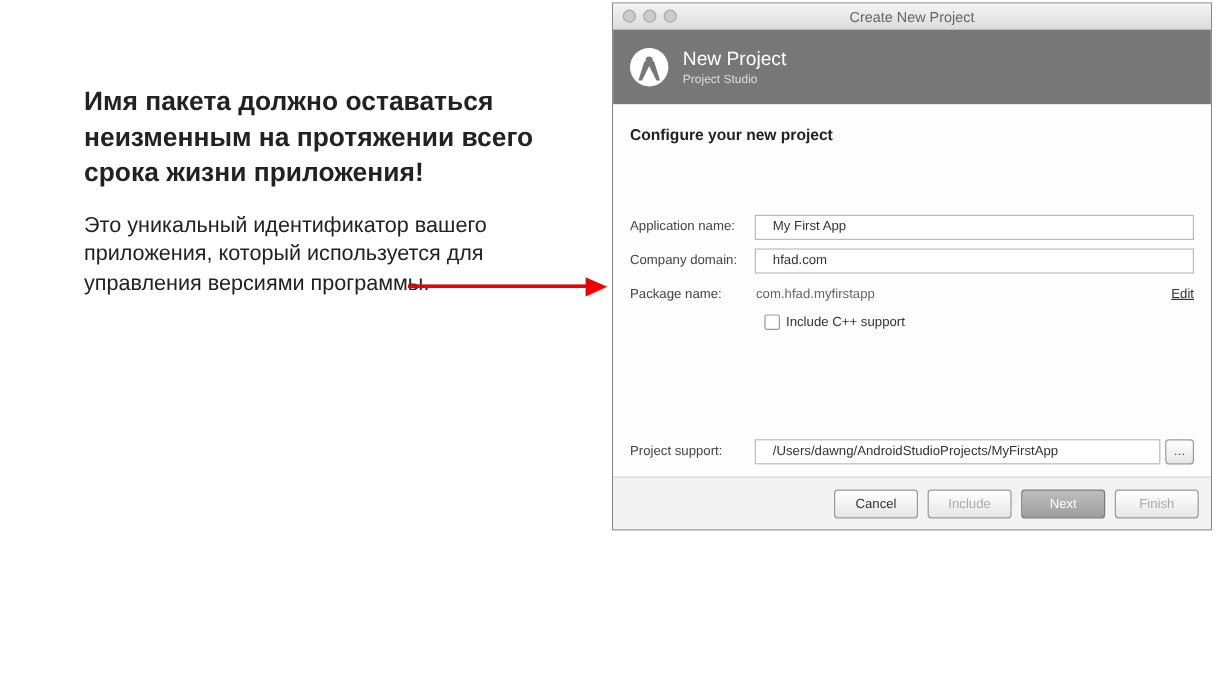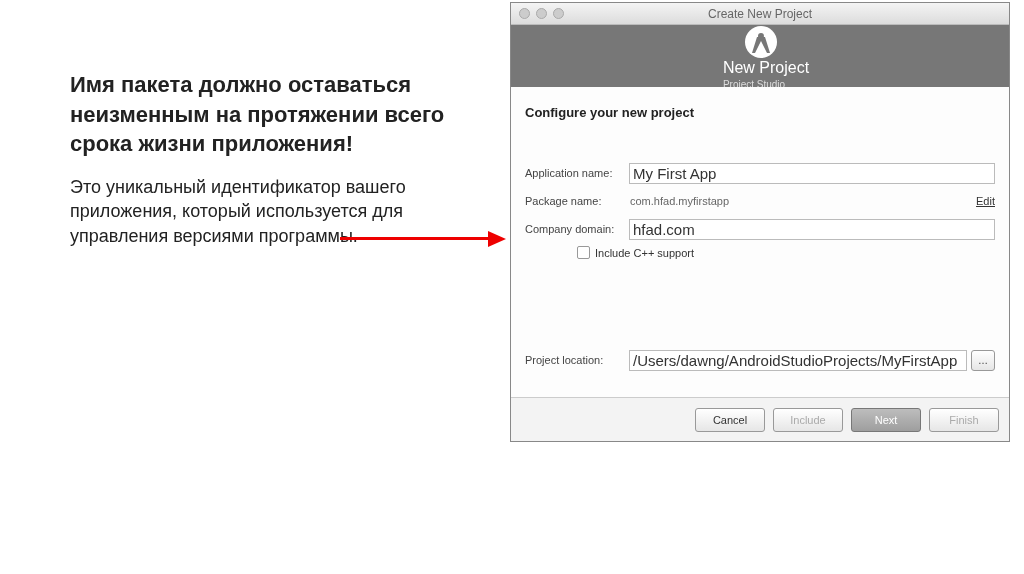--- a/index.html
+++ b/index.html
@@ -11,33 +11,33 @@
     .para { font-size: 18px; font-weight: 400; color: #222; line-height: 1.35; }
     .arrow { position: absolute; left: 340px; top: 232px; width: 170px; height: 14px; }
     .arrow-line { position: absolute; left: 0; top: 5px; width: 150px; height: 3px; background: #e00; }
     .arrow-head { position: absolute; left: 148px; top: -1px; width: 0; height: 0; border-left: 18px solid #e00; border-top: 8px solid transparent; border-bottom: 8px solid transparent; }
 
     .dialog { position: absolute; left: 510px; top: 2px; width: 500px; height: 440px; border: 1px solid #888; background: #fdfdfd; display: flex; flex-direction: column; font-size: 11px; color: #333; }
     .titlebar { height: 22px; background: linear-gradient(#f4f4f4, #dcdcdc); border-bottom: 1px solid #bbb; display: flex; align-items: center; position: relative; }
     .traffic { display: flex; gap: 6px; margin-left: 8px; }
     .light { width: 11px; height: 11px; border-radius: 50%; background: #ccc; border: 1px solid #aaa; }
     .titlebar-title { position: absolute; width: 100%; text-align: center; font-size: 12px; color: #666; pointer-events: none; }
-    .header-banner { height: 62px; background: #777; display: flex; align-items: center; padding-left: 12px; color: #fff; flex-direction: column; }
+    .header-banner { height: 62px; background: #777; display: flex; align-items: center; padding-left: 12px; color: #fff; }
     .logo { width: 36px; height: 36px; margin-right: 10px; display: flex; align-items: center; justify-content: center; }
     .header-text .h1 { font-size: 16px; font-weight: 400; }
     .header-text .h2 { font-size: 10px; color: #ddd; margin-top: 2px; }
 
     .dialog-body { flex: 1; background: #fdfdfd; padding: 18px 14px 0 14px; position: relative; }
-    .subheading { font-size: 13px; font-weight: 700; color: #222; margin-bottom: 42px; }
+    .subheading { font-size: 13px; font-weight: 700; color: #222; margin-bottom: 58px; }
     .field-row { display: flex; align-items: center; margin-bottom: 6px; min-height: 22px; }
     .field-label { width: 104px; color: #444; font-size: 11px; }
-    .field-input { flex: 1; height: 21px; border: 1px solid #bbb; background: #fff; padding: 0 3px; font-size: 15px; color: #333; }
+    .field-input { flex: 1; height: 21px; border: 1px solid #bbb; background: #fff; padding: 0 14px; font-size: 11px; color: #333; }
     .field-value { flex: 1; font-size: 11px; color: #666; padding-left: 1px; }
     .field-row .edit-link { font-size: 11px; color: #333; text-decoration: underline; cursor: pointer; margin-left: 6px; }
-    .checkbox-row { margin-left: 52px; display: flex; align-items: center; gap: 5px; margin-top: 4px; }
+    .checkbox-row { margin-left: 112px; display: flex; align-items: center; gap: 5px; margin-top: 4px; }
     .checkbox { width: 13px; height: 13px; border: 1px solid #999; background: #fff; border-radius: 2px; }
     .spacer { height: 90px; }
     .browse-btn { width: 24px; height: 21px; border: 1px solid #999; background: linear-gradient(#fff,#e6e6e6); margin-left: 4px; display: flex; align-items: center; justify-content: center; border-radius: 3px; font-size: 10px; color: #333; cursor: pointer; }
 
     .button-bar { height: 44px; border-top: 1px solid #ccc; background: #f3f3f3; display: flex; align-items: center; justify-content: flex-end; padding: 1px 10px; gap: 8px; }
     .btn { min-width: 70px; height: 24px; border: 1px solid #999; border-radius: 3px; background: linear-gradient(#fff,#e6e6e6); font-size: 11px; color: #333; display: flex; align-items: center; justify-content: center; cursor: pointer; }
     .btn.disabled { color: #aaa; cursor: default; }
     .btn.primary { background: linear-gradient(#bdbdbd,#9e9e9e); border-color: #777; color: #fff; }
   </style>
 </head>
@@ -81,39 +81,39 @@
 
     <div class="dialog-body">
       <div class="subheading">Configure your new project</div>
 
       <div class="field-row">
         <div class="field-label">Application name:</div>
         <input class="field-input" value="My First App" style="">
       </div>
 
       <div class="field-row">
+        <div class="field-label">Company domain:</div>
+        <input class="field-input" value="hfad.com" style="">
+      </div>
+
+      <div class="field-row">
         <div class="field-label">Package name:</div>
         <div class="field-value">com.hfad.myfirstapp</div>
         <span class="edit-link">Edit</span>
-      </div>
-
-      <div class="field-row">
-        <div class="field-label">Company domain:</div>
-        <input class="field-input" value="hfad.com" style="">
       </div>
 
       <div class="checkbox-row">
         <div class="checkbox"></div>
         <span>Include C++ support</span>
       </div>
 
       <div class="spacer"></div>
 
       <div class="field-row">
-        <div class="field-label">Project location:</div>
+        <div class="field-label">Project support:</div>
         <input class="field-input" value="/Users/dawng/AndroidStudioProjects/MyFirstApp" style="">
         <div class="browse-btn">…</div>
       </div>
     </div>
 
     <div class="button-bar">
       <div class="btn">Cancel</div>
       <div class="btn disabled">Include</div>
       <div class="btn primary">Next</div>
       <div class="btn disabled">Finish</div>

